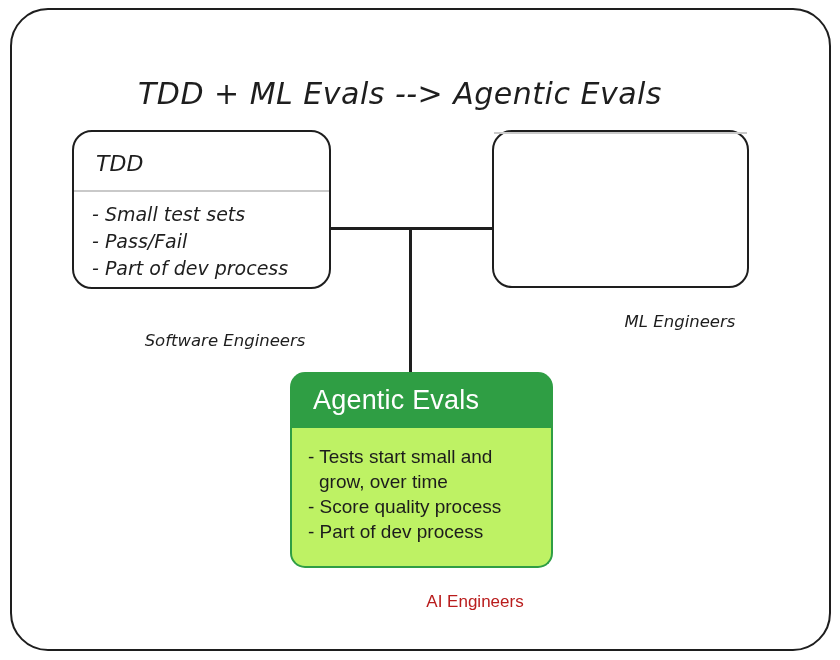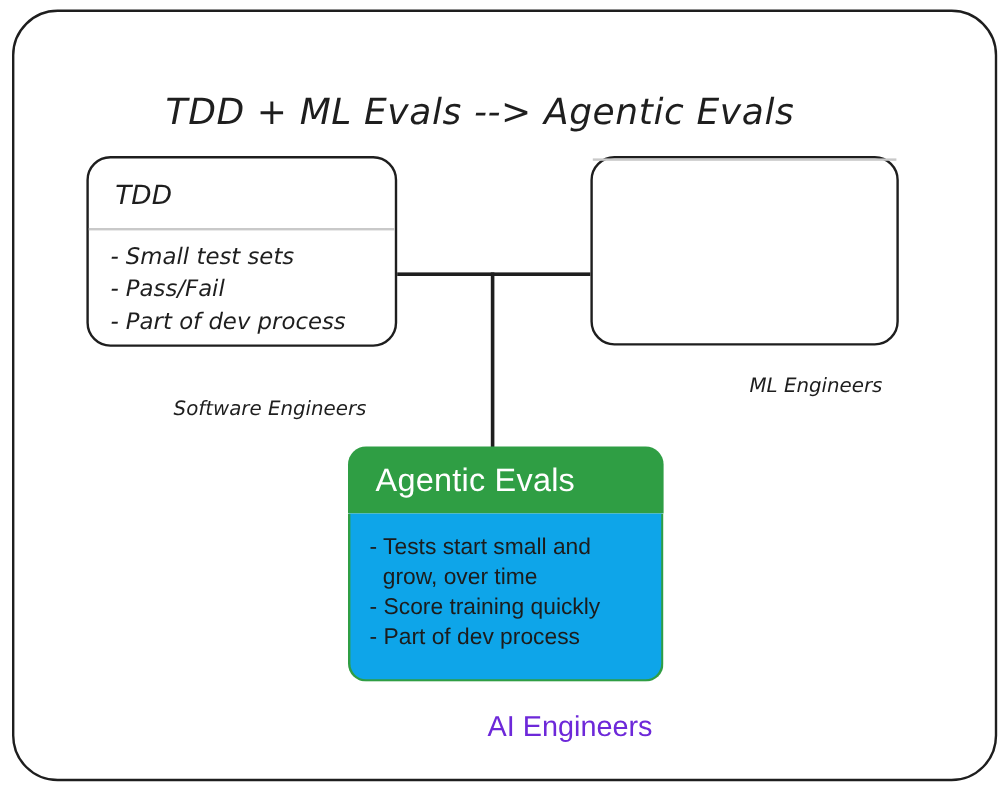--- a/index.html
+++ b/index.html
@@ -95,40 +95,40 @@
     display: flex;
     align-items: center;
     padding-left: 23px;
     color: #ffffff;
     font-size: 27px;
     font-weight: 500;
     letter-spacing: 0.2px;
   }
   #agentic-body {
     height: 140px;
-    background: #0ea5e9;
+    background: #bef264;
     border: 2px solid #2f9e44;
     border-top: none;
     border-radius: 0 0 15px 15px;
     padding: 16px 12px 0 16px;
     font-size: 19px;
     line-height: 25px;
     color: #1c1c1c;
   }
   #agentic-body .a-item {
     padding-left: 11px;
     text-indent: -11px;
   }
   #agentic-caption {
     position: absolute;
     left: 385px; top: 592px; width: 180px;
     text-align: center;
     font-family: "Liberation Sans", sans-serif;
-    font-size: 24px;
-    color: #6d28d9;
+    font-size: 17px;
+    color: #b91c1c;
     white-space: nowrap;
   }
 </style>
 </head>
 <body>
 
 <div class="canvas">
 
   <div class="outer-frame"></div>
 
@@ -150,19 +150,19 @@
   </div>
   <div class="node-caption hand" id="ml-caption">ML Engineers</div>
 
   <div class="connector" id="connector-horizontal"></div>
   <div class="connector" id="connector-vertical"></div>
 
   <div id="agentic-box">
     <div id="agentic-header">Agentic Evals</div>
     <div id="agentic-body">
       <div class="a-item">- Tests start small and grow, over time</div>
-      <div class="a-item">- Score training quickly</div>
+      <div class="a-item">- Score quality process</div>
       <div class="a-item">- Part of dev process</div>
     </div>
   </div>
   <div id="agentic-caption">AI Engineers</div>
 
 </div>
 
 </body></html>

